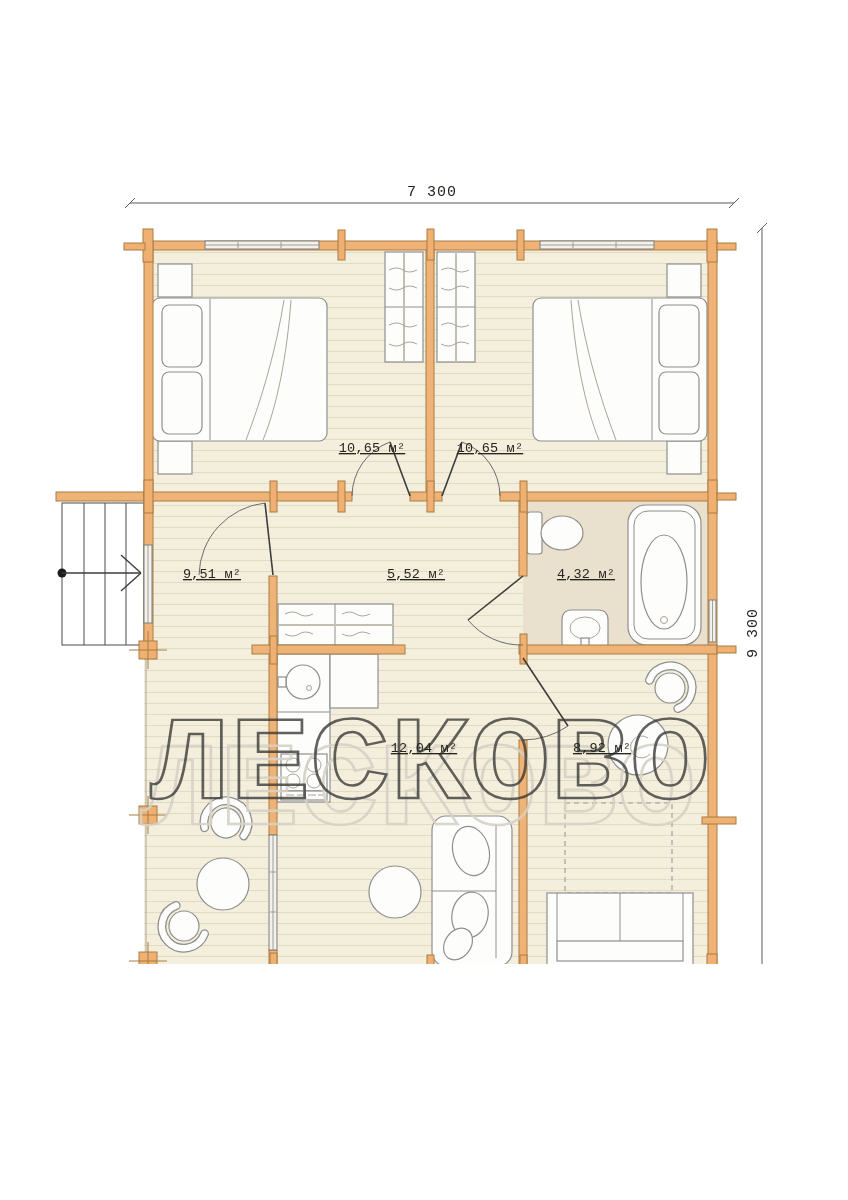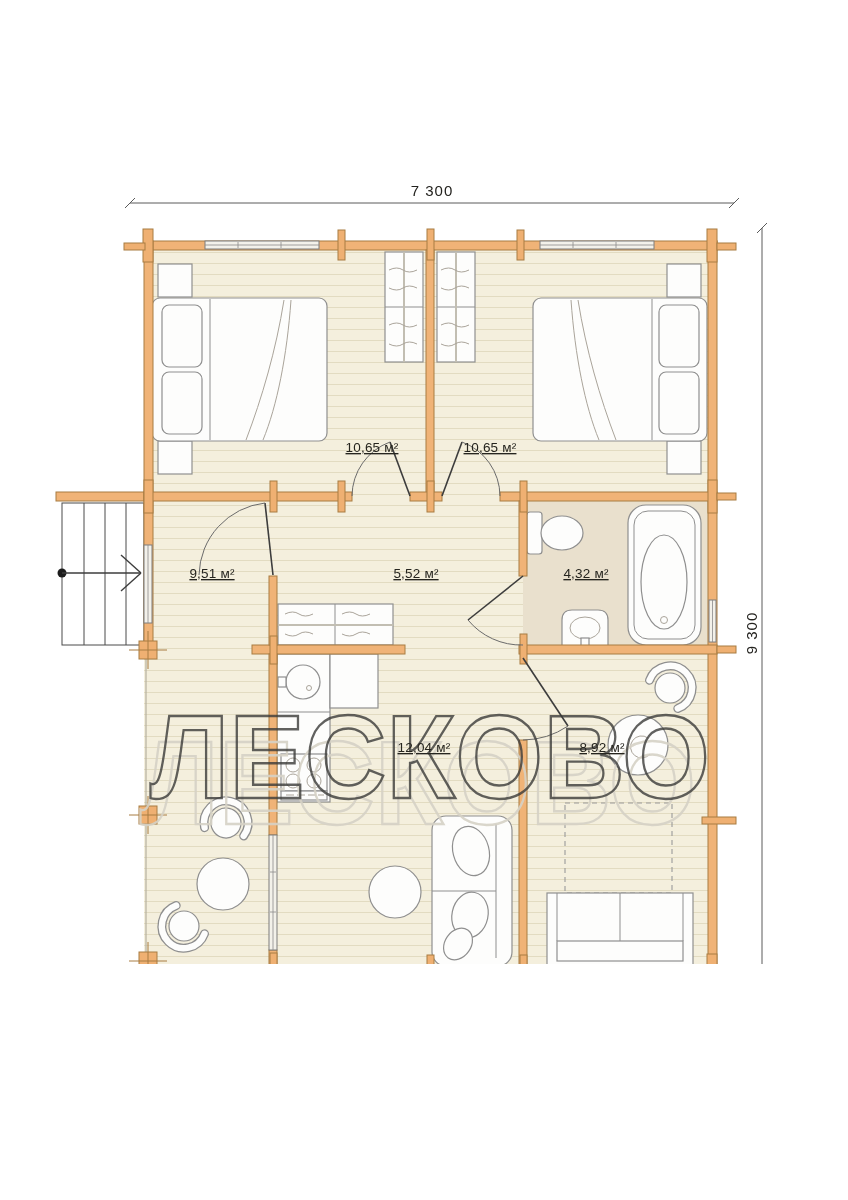--- a/index.html
+++ b/index.html
@@ -1,17 +1,17 @@
 <!DOCTYPE html>
 <html><head>
 <meta charset="utf-8">
 <style>
   html,body{margin:0;padding:0;background:#ffffff;}
   .stage{position:relative;width:848px;height:964px;background:#ffffff;overflow:hidden;
-         font-family:Liberation Sans, sans-serif;}
+         font-family:Liberation Mono, monospace;}
   svg{display:block;}
   .wall{fill:#f0b377;stroke:#a87c42;stroke-width:1;}
   .tie{fill:#efb072;stroke:#a87c42;stroke-width:1;}
   .win{fill:#f3f1ea;stroke:#7d7d7d;stroke-width:1;}
   .winline{stroke:#8a8a8a;stroke-width:0.8;}
   .furn{fill:#fdfdfc;stroke:#8f8f8f;stroke-width:1.2;}
   .furnlite{fill:none;stroke:#aaa49a;stroke-width:1;}
   .doorleaf{stroke:#3d3d3d;stroke-width:1.6;fill:none;}
   .doorarc{stroke:#6b6b6b;stroke-width:1;fill:none;}
   .dim{stroke:#5a5a5a;stroke-width:1;fill:none;}

